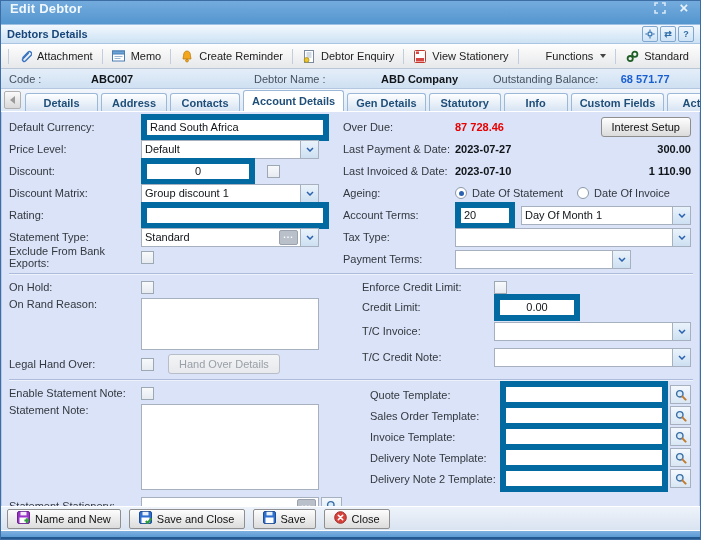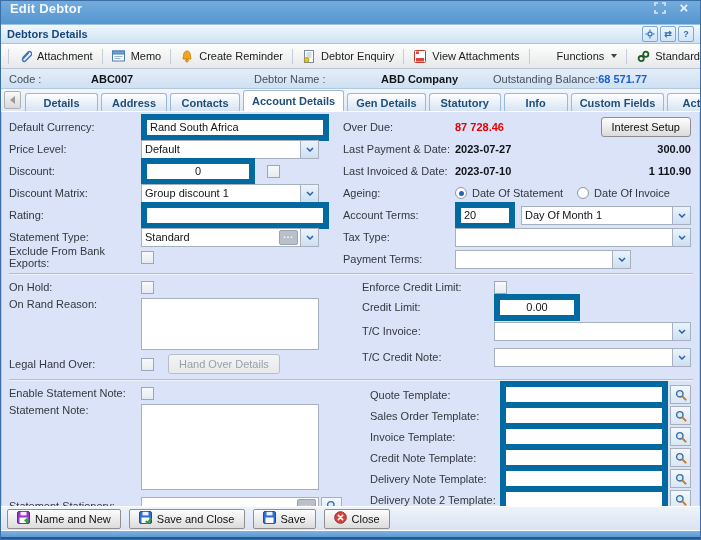--- a/index.html
+++ b/index.html
@@ -34,21 +34,21 @@
   .ticon{display:flex;align-items:center;justify-content:center;width:14px;height:14px;flex:none;}
   .fbars{display:flex;flex-direction:column;gap:2px;width:13px;}
   .fbars i{height:3px;background:#6a2ea0;border-radius:1px;display:block;}
 
   
   .infobar{height:20px;flex:none;background:linear-gradient(#e4eef9,#cfe0f2);
            border-bottom:1px solid #b3c7e0;display:flex;align-items:center;padding:0 8px;box-sizing:border-box;}
   .ib-label{color:#45505e;}
   .ib-val{font-weight:bold;color:#101418;}
   .ib1{width:82px;} .ib2{width:163px;} .ib3{width:127px;} .ib4{width:112px;}
-  .ib5{flex:none;} .ib6{flex:1;text-align:left;font-weight:bold;color:#1a5fd0;}
+  .ib5{flex:none;} .ib6{flex:1;text-align:center;font-weight:bold;color:#1a5fd0;}
 
   
   .tabsbar{height:22px;flex:none;background:linear-gradient(#f3f7fc,#dde8f5);
            display:flex;align-items:flex-end;padding-left:2px;overflow:hidden;border-bottom:1px solid #fff;}
   .tabscroll{width:15px;height:16px;align-self:center;background:linear-gradient(#fafafa,#d9d9d9);
              border:1px solid #b0b0b0;border-radius:2px;display:flex;align-items:center;justify-content:center;margin:0 4px 0 1px;flex:none;}
   .tabscroll i{width:0;height:0;border-top:4px solid transparent;border-bottom:4px solid transparent;border-right:5px solid #9a9a9a;}
   .tab{height:18px;line-height:18px;padding:0 8px;margin-right:3px;flex:none;text-align:center;
        background:linear-gradient(#fdfeff,#d7e4f3);border:1px solid #9bb8d9;border-bottom:none;
        border-radius:3px 3px 0 0;color:#1f4e79;font-weight:bold;min-width:56px;box-sizing:border-box;cursor:default;}
@@ -191,21 +191,21 @@
     </span>
     <span class="tsep"></span>
     <span class="tbtn">
       <span class="ticon">
         <svg width="12" height="13" viewBox="0 0 12 13">
             <rect x="0.5" y="0.5" width="11" height="12" rx="1" fill="#fff" stroke="#c0392b"></rect>
             <rect x="2" y="8" width="8" height="3.5" fill="#d64541"></rect>
             <rect x="2" y="1.5" width="3" height="2.5" fill="#d64541"></rect>
           </svg>
       </span>
-      <span>View Attachments</span>
+      <span>View Stationery</span>
     </span>
     <span class="tsep"></span>
     <span class="tbtn">
       <span class="ticon fbars">
           <i></i>
           <i></i>
           <i></i>
         </span>
       <span>Functions</span>
       <span class="caret"></span>
@@ -495,32 +495,20 @@
             <input class="txt" style="flex: 1 1 0%; min-width: 0px;" value="">
             <span class="searchbtn">
                 <svg width="12" height="12" viewBox="0 0 12 12">
                   <circle cx="4.8" cy="4.8" r="3.2" fill="#d9ecfa" stroke="#3a6ea5" stroke-width="1.4"></circle>
                   <path d="M7.4 7.4 L10.6 10.6" stroke="#c07a2e" stroke-width="2" stroke-linecap="round"></path>
                 </svg>
               </span>
           </span>
         </div>
         <div class="row" style="height:21px">
-          <span class="lblr3">Credit Note Template:</span>
-          <span class="rctl">
-            <input class="txt" style="flex: 1 1 0%; min-width: 0px;" value="">
-            <span class="searchbtn">
-                <svg width="12" height="12" viewBox="0 0 12 12">
-                  <circle cx="4.8" cy="4.8" r="3.2" fill="#d9ecfa" stroke="#3a6ea5" stroke-width="1.4"></circle>
-                  <path d="M7.4 7.4 L10.6 10.6" stroke="#c07a2e" stroke-width="2" stroke-linecap="round"></path>
-                </svg>
-              </span>
-          </span>
-        </div>
-        <div class="row" style="height:21px">
           <span class="lblr3">Delivery Note Template:</span>
           <span class="rctl">
             <input class="txt" style="flex: 1 1 0%; min-width: 0px;" value="">
             <span class="searchbtn">
                 <svg width="12" height="12" viewBox="0 0 12 12">
                   <circle cx="4.8" cy="4.8" r="3.2" fill="#d9ecfa" stroke="#3a6ea5" stroke-width="1.4"></circle>
                   <path d="M7.4 7.4 L10.6 10.6" stroke="#c07a2e" stroke-width="2" stroke-linecap="round"></path>
                 </svg>
               </span>
           </span>

